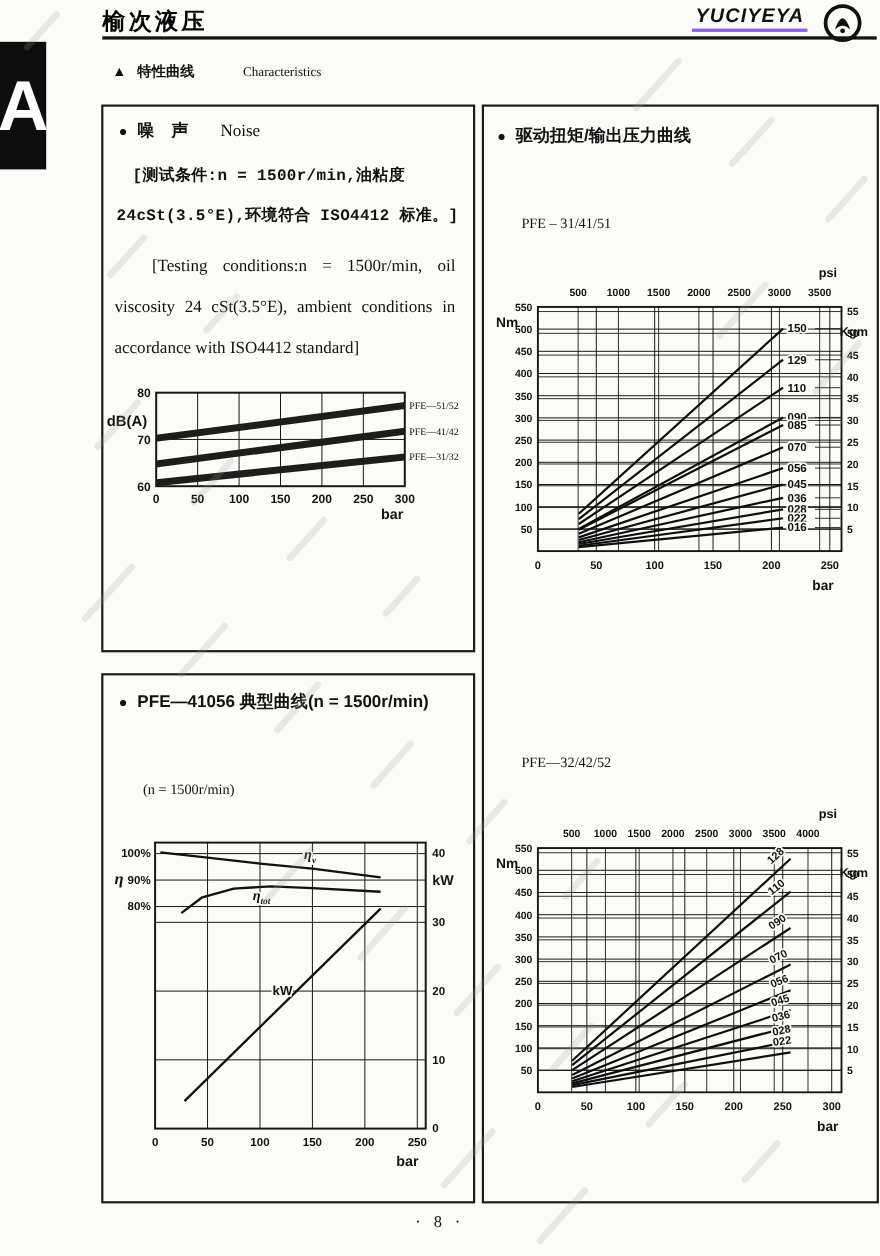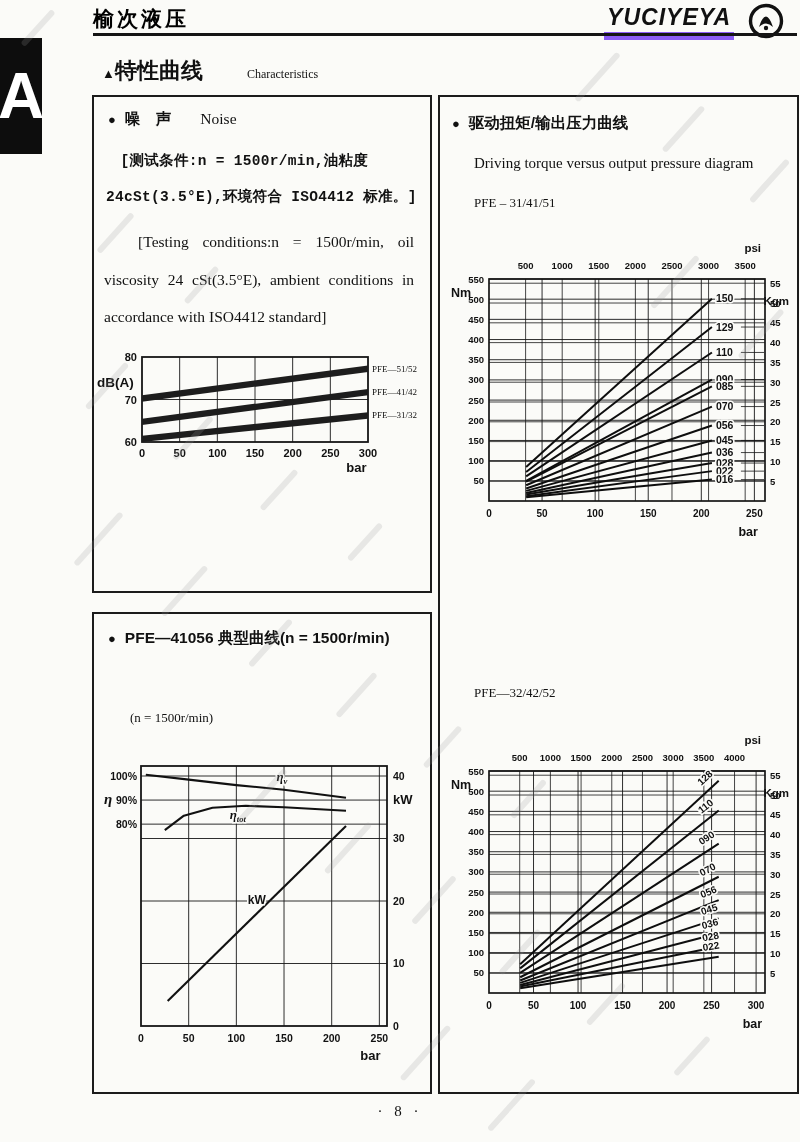--- a/index.html
+++ b/index.html
@@ -3,29 +3,29 @@
 <meta charset="utf-8">
 <style>
   html,body{margin:0;padding:0}
   body{position:relative;width:800px;height:1142px;background:#fbfbf8;color:#111;
        font-family:"Liberation Serif",serif;overflow:hidden}
   .abs{position:absolute}
   .brand{left:93px;top:5px;font-family:"Liberation Sans",sans-serif;font-weight:900;
          font-size:21px;letter-spacing:3px;color:#000000}
   .rule{left:93px;top:33px;width:704px;height:2.5px;background:#151515}
   .logo{right:66px;top:4px;font-family:"Liberation Sans",sans-serif;font-style:italic;
-        font-weight:900;font-size:23px;letter-spacing:1px;border-bottom:8px solid #8b5cf6;
+        font-weight:900;font-size:18px;letter-spacing:1px;border-bottom:3px solid #8b5cf6;
         padding:0 3px 1px}
   .emblem{right:14px;top:1px;width:40px;height:40px}
   .sidetab{left:0;top:38px;width:42px;height:116px;background:#0d0d0d;color:#fff;
            display:flex;align-items:center;justify-content:center;
            font-family:"Liberation Sans",sans-serif;font-weight:900;font-size:64px}
   .heading{left:102px;top:56px;display:flex;align-items:baseline}
   .heading .mk{font-size:13px;font-family:"Liberation Sans",sans-serif}
-  .heading .cn{font-weight:bold;font-size:22px;font-family:"Liberation Sans",sans-serif}
+  .heading .cn{font-weight:bold;font-size:13px;margin-left:10px;font-family:"Liberation Sans",sans-serif}
   .heading .en{font-size:12px;margin-left:44px}
   .box{position:absolute;border:2px solid #1b1b1b}
   .p-title{position:absolute;display:flex;align-items:baseline}
   .p-title .bu{font-size:13px}
   .p-title .cn{font-weight:bold;font-size:15.5px;margin-left:9px;font-family:"Liberation Sans",sans-serif}
   .p-title .en{font-size:15.5px;margin-left:29px}
   .serif-line{position:absolute;font-size:13px}
   #cond-cn{left:12px;right:8px;top:46px;font-size:14.5px;line-height:36px;text-indent:1em;
            letter-spacing:.3px;font-family:Liberation Mono, monospace;font-weight:bold}
   #cond-en{left:10px;right:16px;top:126px;font-size:15.5px;line-height:37.5px;
@@ -135,21 +135,20 @@
       <path d="M70.7 251.0 L249.0 76.0" fill="none" stroke="#111" stroke-width="2.1" stroke-linejoin="round"></path>
       <text x="150.7906976744186" y="154.125" fill="#111" font-family="&quot;Liberation Sans&quot;,sans-serif" font-size="12" font-weight="bold" text-anchor="start" stroke="#fbfbf8" stroke-width="3.2" paint-order="stroke">kW</text>
     </svg>
 </div>
 
 <div class="box" id="box-torque" style="left:438px;top:95px;width:357px;height:995px">
   <div class="p-title" style="left:12px;top:16px">
     <span class="bu">●</span>
     <span class="cn">驱动扭矩/输出压力曲线</span>
   </div>
-  <div class="serif-line" style="left:34px;top:58px;font-size:15px">Driving torque versus output pressure diagram</div>
   <div class="serif-line" style="left:34px;top:98px">PFE – 31/41/51</div>
   <svg class="chart" id="svg-t1" style="left:5px;top:142px" width="345" height="315">
       <line x1="44" y1="241.8181818181818" x2="320" y2="241.8181818181818" stroke="#161616" stroke-width="0.9"></line>
       <line x1="44" y1="221.63636363636363" x2="320" y2="221.63636363636363" stroke="#161616" stroke-width="0.9"></line>
       <line x1="44" y1="201.45454545454547" x2="320" y2="201.45454545454547" stroke="#161616" stroke-width="0.9"></line>
       <line x1="44" y1="181.27272727272728" x2="320" y2="181.27272727272728" stroke="#161616" stroke-width="0.9"></line>
       <line x1="44" y1="161.0909090909091" x2="320" y2="161.0909090909091" stroke="#161616" stroke-width="0.9"></line>
       <line x1="44" y1="140.9090909090909" x2="320" y2="140.9090909090909" stroke="#161616" stroke-width="0.9"></line>
       <line x1="44" y1="120.72727272727273" x2="320" y2="120.72727272727273" stroke="#161616" stroke-width="0.9"></line>
       <line x1="44" y1="100.54545454545455" x2="320" y2="100.54545454545455" stroke="#161616" stroke-width="0.9"></line>

